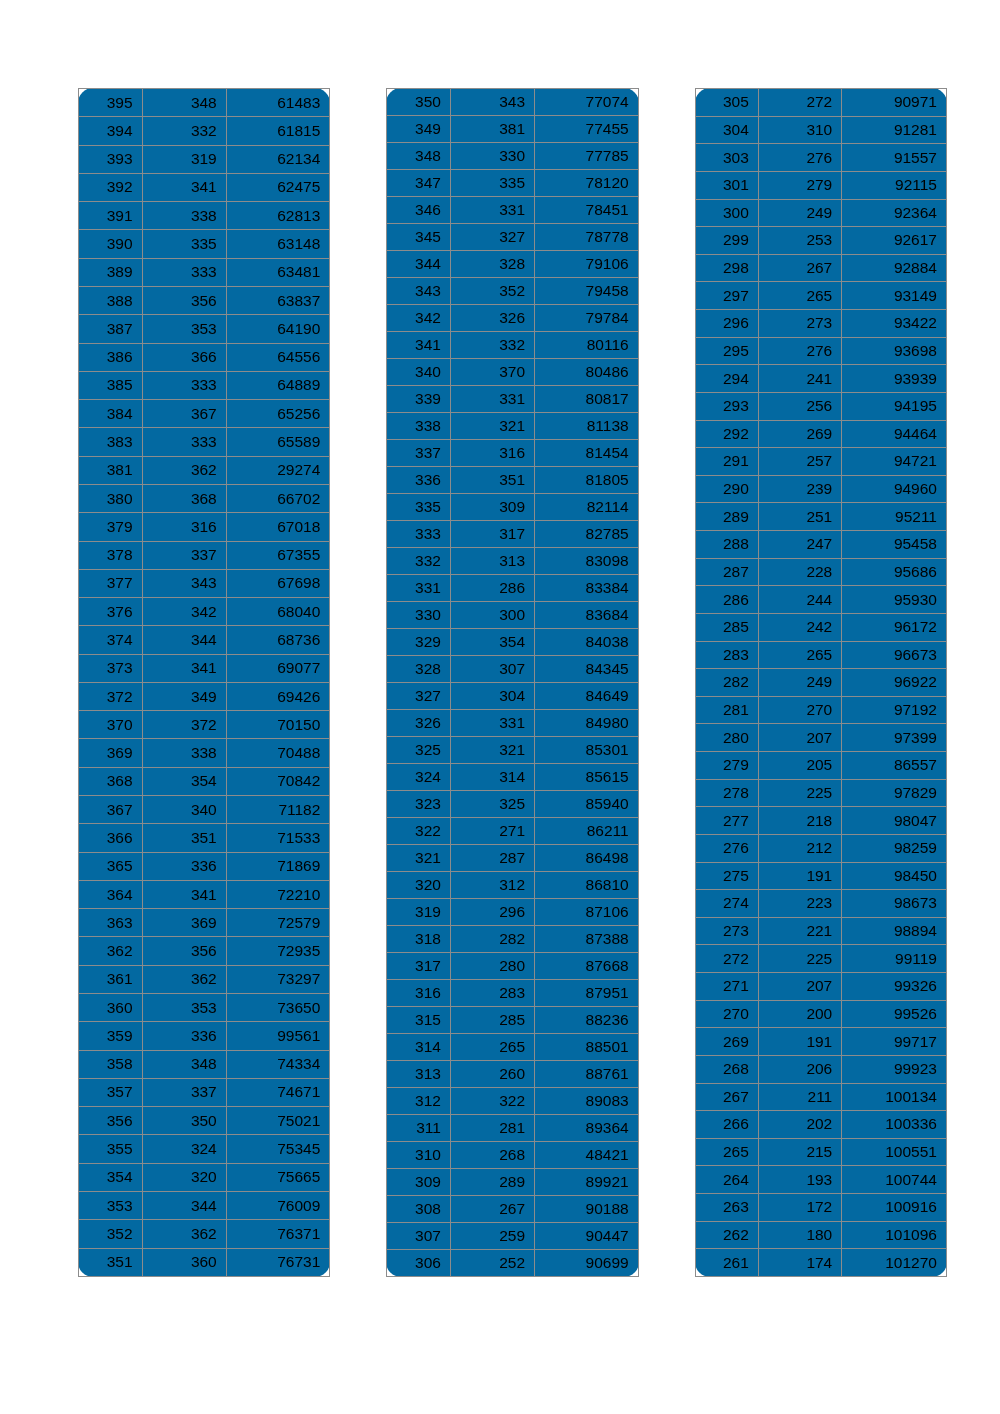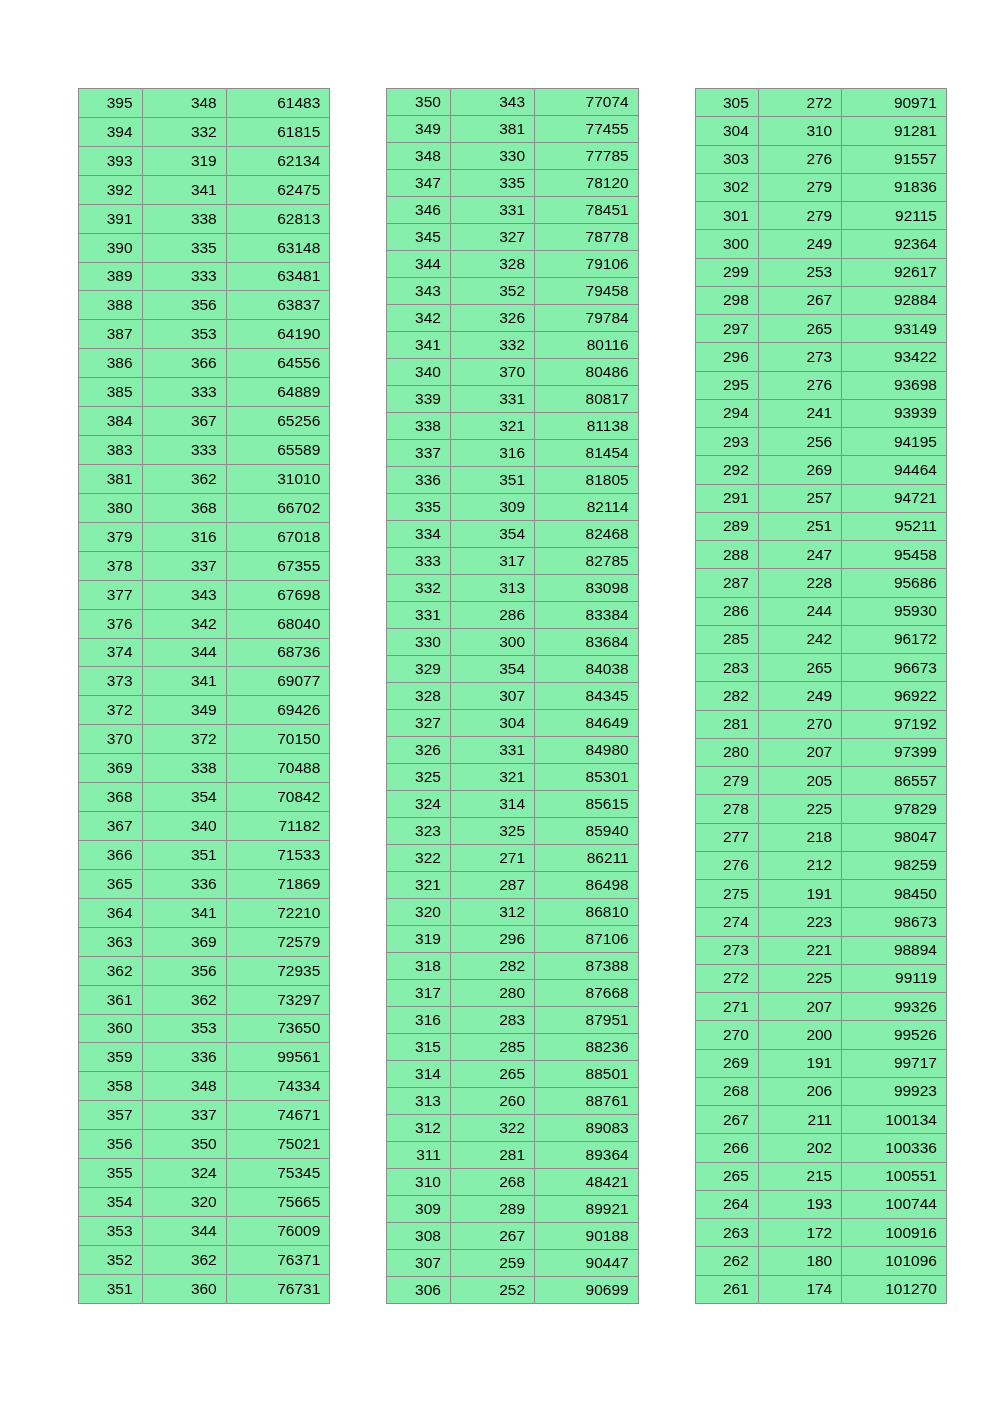--- a/index.html
+++ b/index.html
@@ -33,21 +33,22 @@
     width: 869px;
     display: flex;
     flex-direction: row;
     justify-content: flex-start;
   }
 
   .panel {
     border-collapse: collapse;
     border-spacing: 0;
     table-layout: fixed;
-    background: #86efac;
+    background: #0369a1;
+    border-radius: 15px;
   }
 
   .panel + .panel {
     margin-left: 56px;
   }
 
   .panel td {
     border: 1px solid #8c8c8c;
     height: 26.0px;
     padding: 0 9px 0 4px;
@@ -132,21 +133,21 @@
             <td class="c-cum">65256</td>
           </tr>
           <tr>
             <td class="c-score">383</td>
             <td class="c-count">333</td>
             <td class="c-cum">65589</td>
           </tr>
           <tr>
             <td class="c-score">381</td>
             <td class="c-count">362</td>
-            <td class="c-cum">31010</td>
+            <td class="c-cum">29274</td>
           </tr>
           <tr>
             <td class="c-score">380</td>
             <td class="c-count">368</td>
             <td class="c-cum">66702</td>
           </tr>
           <tr>
             <td class="c-score">379</td>
             <td class="c-count">316</td>
             <td class="c-cum">67018</td>
@@ -359,25 +360,20 @@
             <td class="c-score">336</td>
             <td class="c-count">351</td>
             <td class="c-cum">81805</td>
           </tr>
           <tr>
             <td class="c-score">335</td>
             <td class="c-count">309</td>
             <td class="c-cum">82114</td>
           </tr>
           <tr>
-            <td class="c-score">334</td>
-            <td class="c-count">354</td>
-            <td class="c-cum">82468</td>
-          </tr>
-          <tr>
             <td class="c-score">333</td>
             <td class="c-count">317</td>
             <td class="c-cum">82785</td>
           </tr>
           <tr>
             <td class="c-score">332</td>
             <td class="c-count">313</td>
             <td class="c-cum">83098</td>
           </tr>
           <tr>
@@ -523,25 +519,20 @@
             <td class="c-score">304</td>
             <td class="c-count">310</td>
             <td class="c-cum">91281</td>
           </tr>
           <tr>
             <td class="c-score">303</td>
             <td class="c-count">276</td>
             <td class="c-cum">91557</td>
           </tr>
           <tr>
-            <td class="c-score">302</td>
-            <td class="c-count">279</td>
-            <td class="c-cum">91836</td>
-          </tr>
-          <tr>
             <td class="c-score">301</td>
             <td class="c-count">279</td>
             <td class="c-cum">92115</td>
           </tr>
           <tr>
             <td class="c-score">300</td>
             <td class="c-count">249</td>
             <td class="c-cum">92364</td>
           </tr>
           <tr>
@@ -581,20 +572,25 @@
           </tr>
           <tr>
             <td class="c-score">292</td>
             <td class="c-count">269</td>
             <td class="c-cum">94464</td>
           </tr>
           <tr>
             <td class="c-score">291</td>
             <td class="c-count">257</td>
             <td class="c-cum">94721</td>
+          </tr>
+          <tr>
+            <td class="c-score">290</td>
+            <td class="c-count">239</td>
+            <td class="c-cum">94960</td>
           </tr>
           <tr>
             <td class="c-score">289</td>
             <td class="c-count">251</td>
             <td class="c-cum">95211</td>
           </tr>
           <tr>
             <td class="c-score">288</td>
             <td class="c-count">247</td>
             <td class="c-cum">95458</td>

